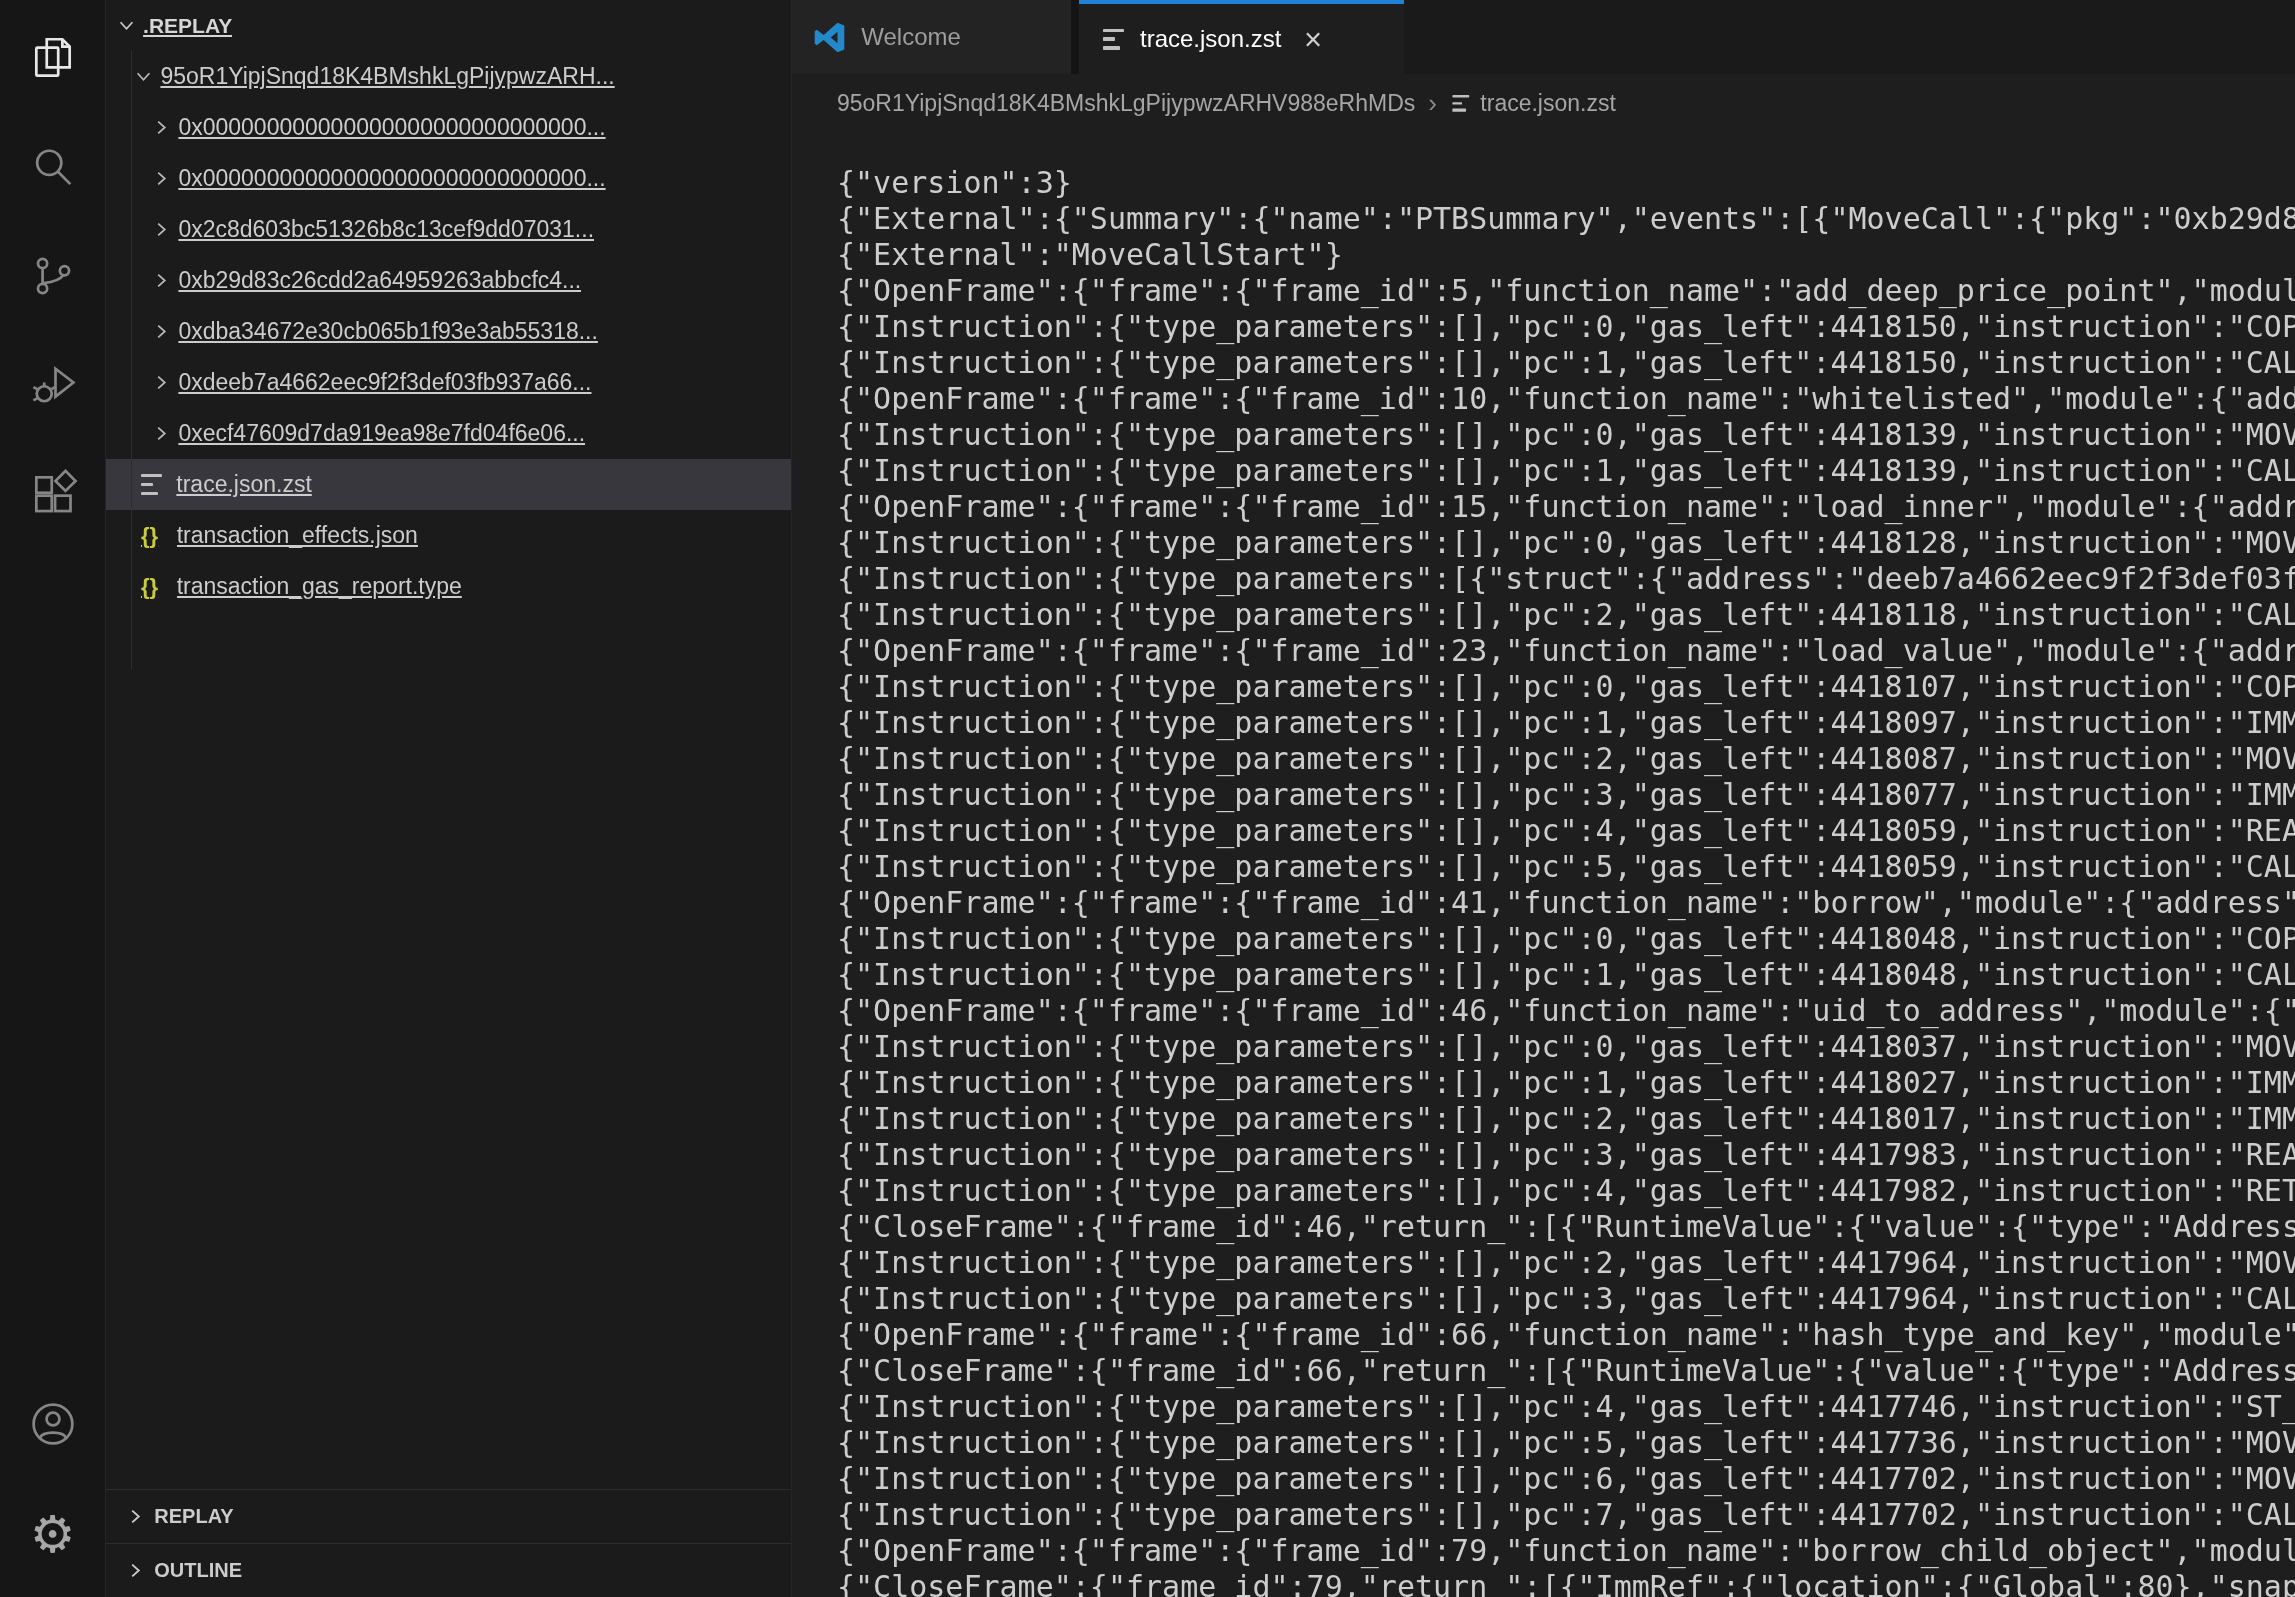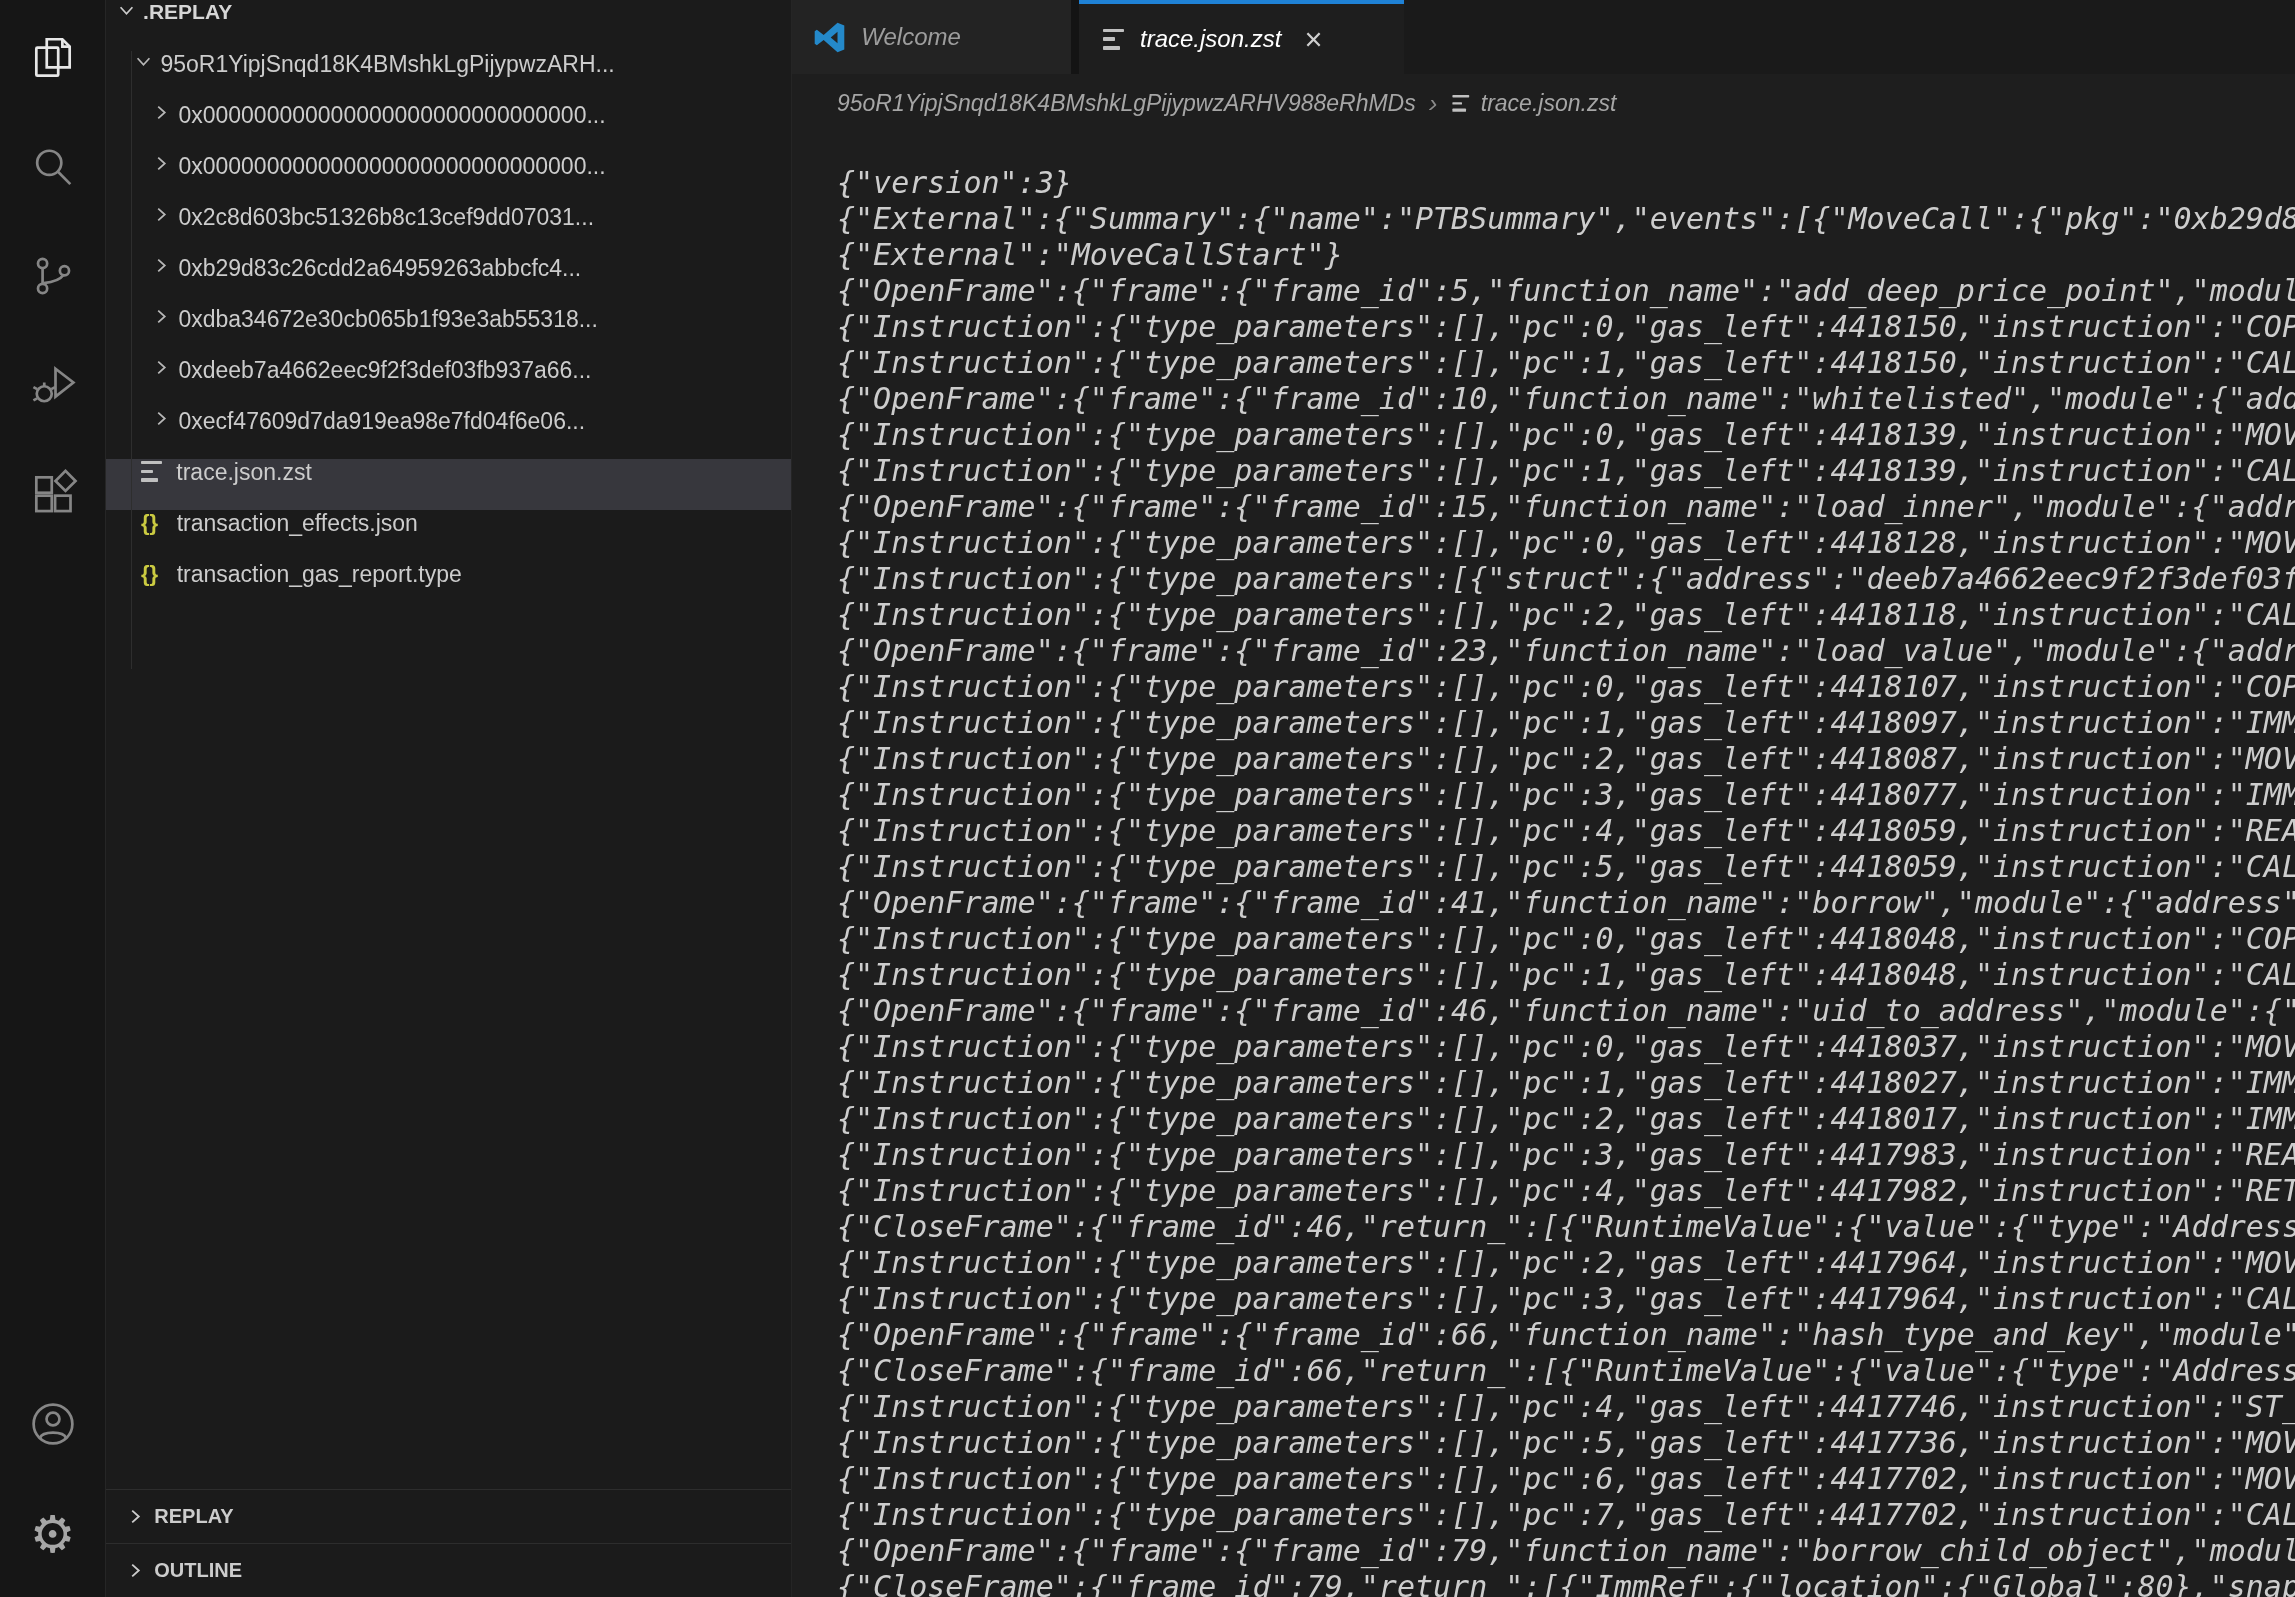--- a/index.html
+++ b/index.html
@@ -15,41 +15,41 @@
   .ab-item svg{width:50px;height:50px;stroke:currentColor;fill:none;stroke-width:1.3;}
   .gear-glyph{font-size:51px;color:#a6a6a6;line-height:1;}
 
   
   .sidebar{position:absolute;left:106px;top:0;width:685px;height:100%;background:#1b1b1b;}
   .sb-header{height:82px;display:flex;align-items:center;justify-content:space-between;padding:0 45px 0 29px;}
   .sb-title{font-size:19.3px;letter-spacing:1.2px;color:#c5c5c5;}
   .sb-more{font-size:29px;color:#c5c5c5;letter-spacing:1.6px;line-height:16px;cursor:pointer;}
   .tree{position:relative;}
   .guide{position:absolute;left:25px;top:51px;width:0.8px;height:618px;background:#2e2e2e;}
-  .trow{height:51px;display:flex;align-items:flex-start;font-size:23px;color:#cccccc;white-space:nowrap;overflow:hidden;}
+  .trow{height:51px;display:flex;align-items:center;font-size:23px;color:#cccccc;white-space:nowrap;overflow:hidden;text-decoration:underline;}
   .trow.lvl0{padding-left:9.7px;font-size:21px;font-weight:bold;color:#d6d6d6;}
   .trow.lvl1{padding-left:27px;}
   .trow.lvl2{padding-left:45px;}
   .trow.filerow{padding-left:35px;}
   .trow.selected{background:#37373d;}
   .chev{width:21px;height:21px;display:inline-flex;margin-right:6.4px;flex:none;}
   .chev svg{width:21px;height:21px;}
   .tlabel{overflow:hidden;text-overflow:clip;}
   .lines-icon{width:24px;height:21px;display:inline-flex;flex-direction:column;justify-content:space-between;margin-right:11.3px;flex:none;padding:1.6px 0;}
   .lines-icon i{display:block;height:3.2px;background:#c0c0c0;border-radius:0.8px;}
   .lines-icon i:nth-child(1){width:21px;}
   .lines-icon i:nth-child(2){width:12px;}
   .lines-icon i:nth-child(3){width:17px;}
   .json-icon{color:#cbcb41;font-size:22px;font-weight:bold;margin-right:9.7px;width:26px;flex:none;}
   .sb-sections{position:absolute;left:0;bottom:0;width:100%;}
   .sectionrow{height:53px;display:flex;align-items:center;padding-left:19.3px;border-top:0.8px solid #2d2d2d;font-size:20px;font-weight:bold;color:#cccccc;}
   .sectionrow .chev{margin-right:8px;}
 
   
-  .editor{position:absolute;left:791px;top:0;right:0;height:100%;background:#1e1e1e;border-left:0.8px solid #252525;font-style:italic;}
+  .editor{position:absolute;left:791px;top:0;right:0;height:100%;background:#1e1e1e;border-left:0.8px solid #252525;}
   .tabbar{position:absolute;left:0;top:0;right:0;height:74px;background:#1a1a1a;display:flex;}
   .tab{display:flex;align-items:center;height:74px;box-sizing:border-box;cursor:pointer;}
   .tab.welcome{width:279px;background:#232323;color:#9d9d9d;padding-left:19.3px;}
   .tab-sep{width:8px;height:74px;background:#141414;}
   .tab.active{width:325px;background:#1e1e1e;color:#ffffff;border-top:4px solid #1f82d6;padding-left:24px;}
   .tab-label{font-size:24px;margin-left:13px;white-space:nowrap;}
   .tab .lines-icon{margin-right:0;}
   .tab-close{margin-left:22.5px;font-size:31px;color:#cfcfcf;line-height:1;}
   .vscode-logo{width:37px;height:37px;flex:none;}
 

